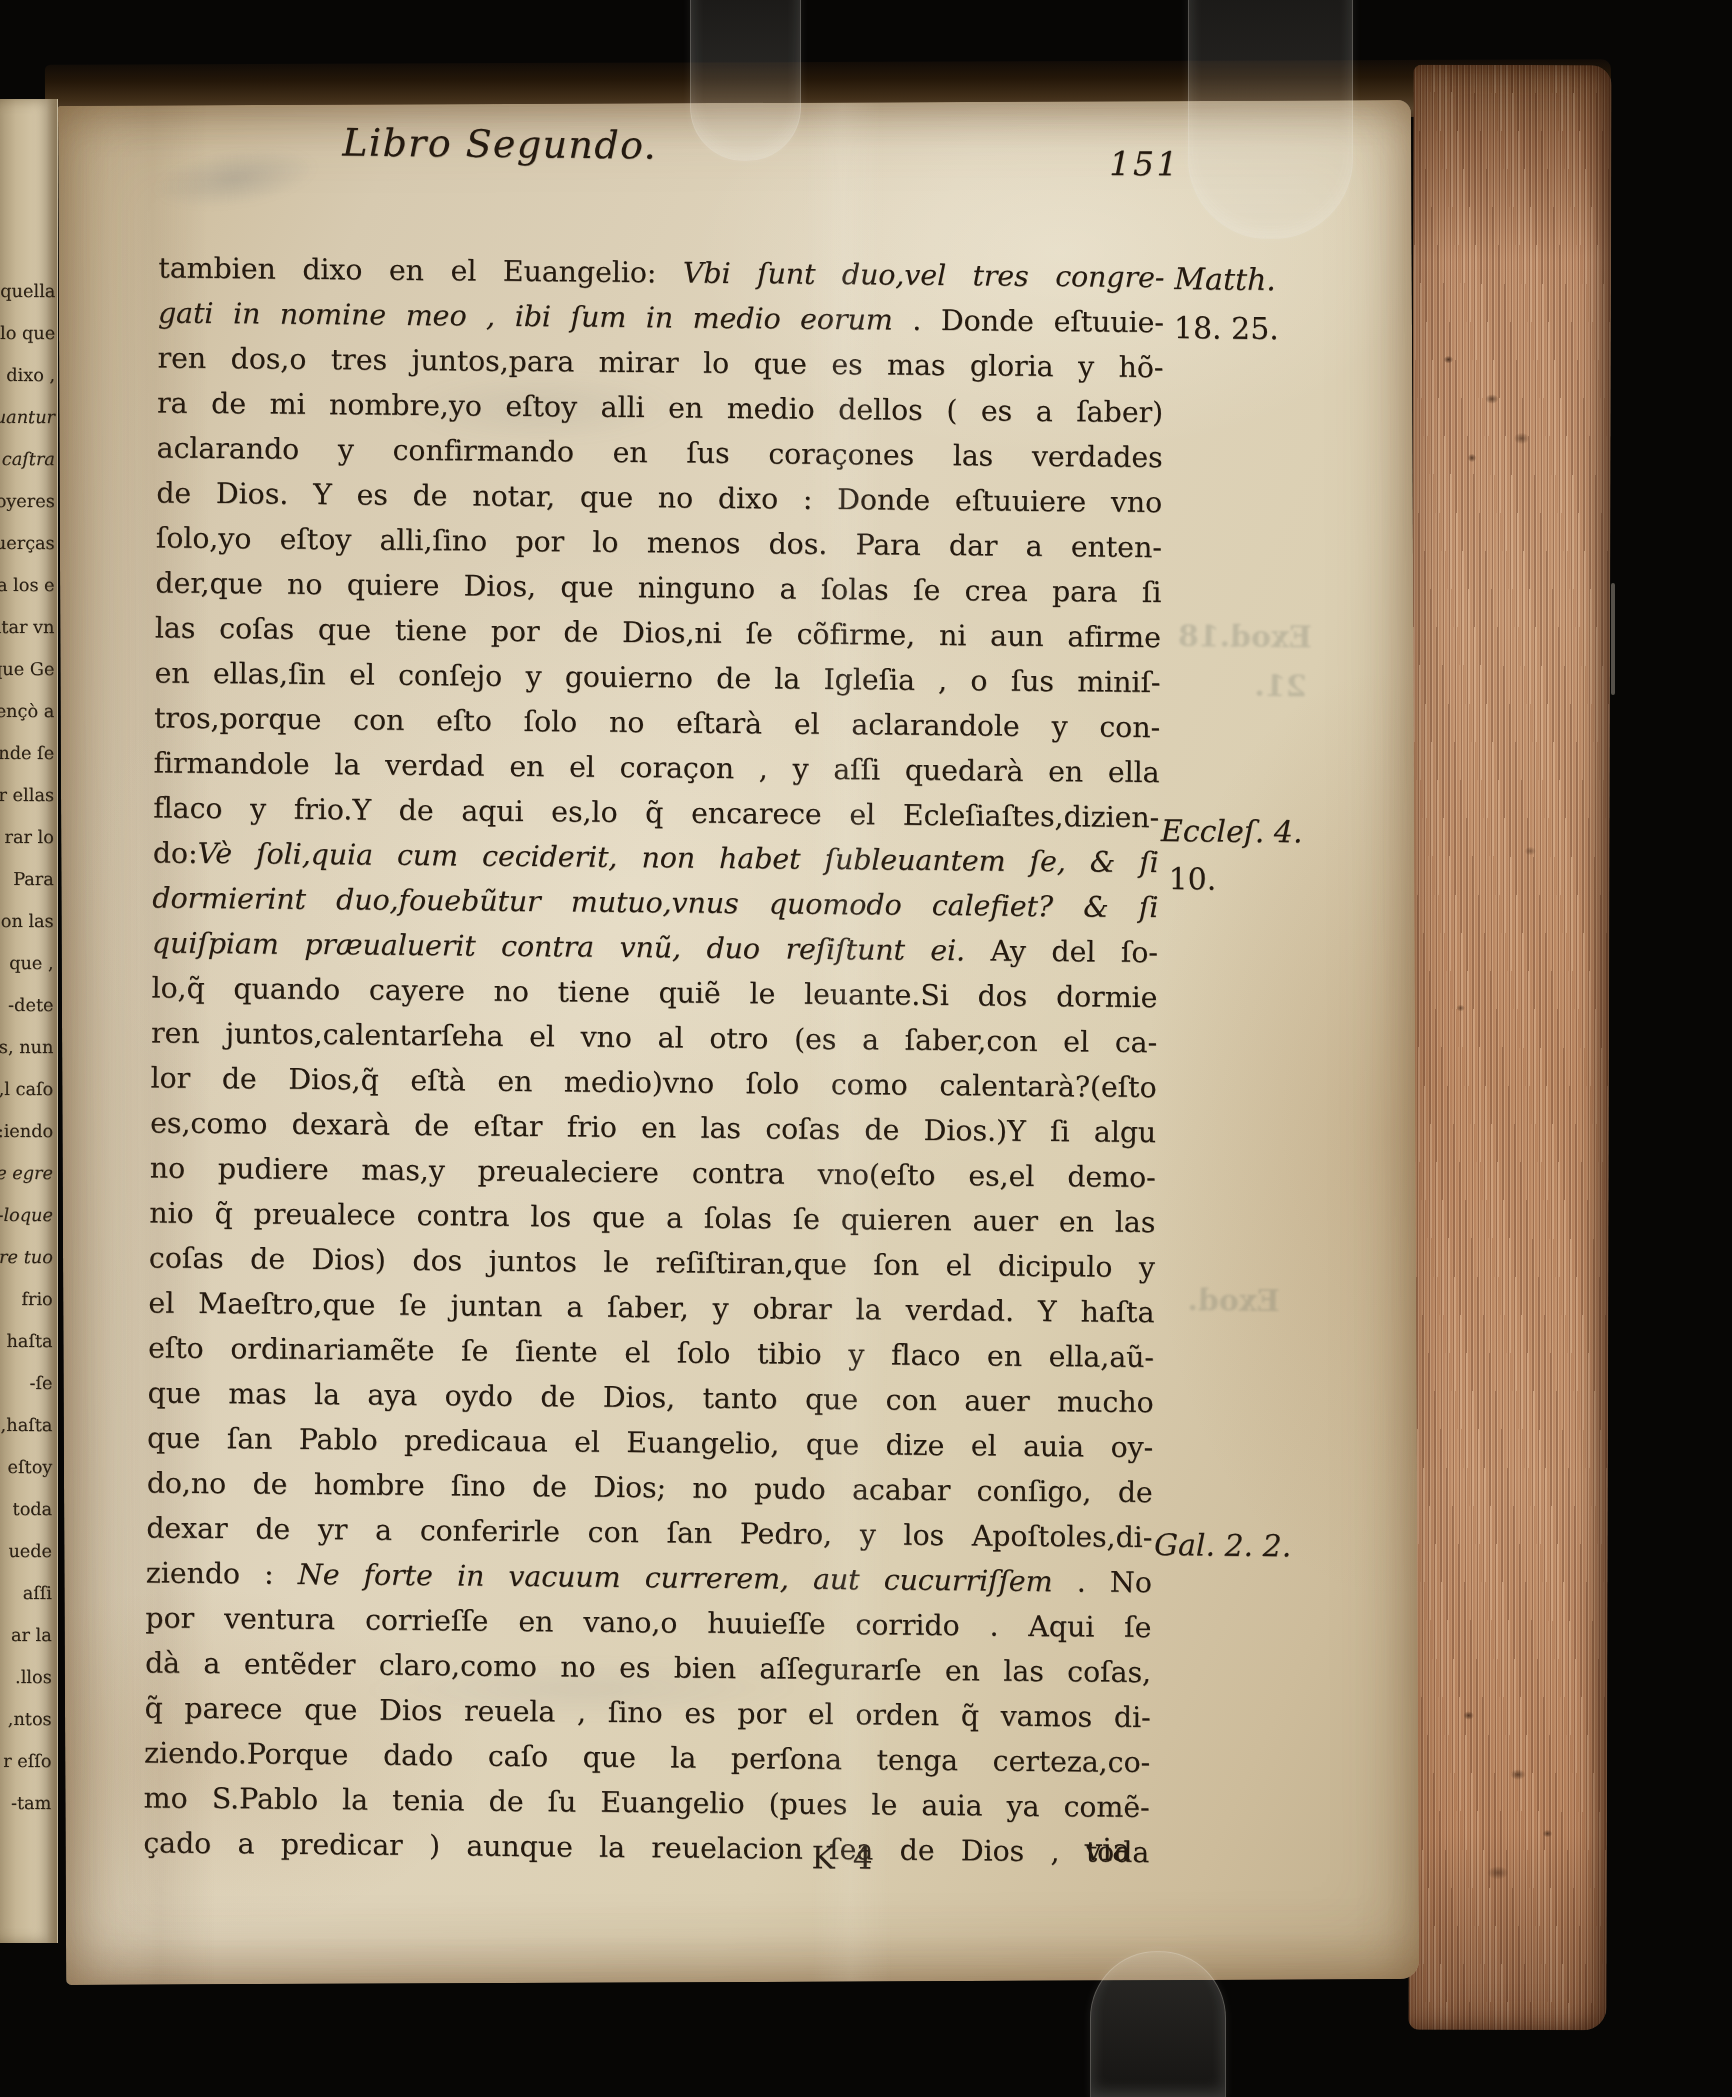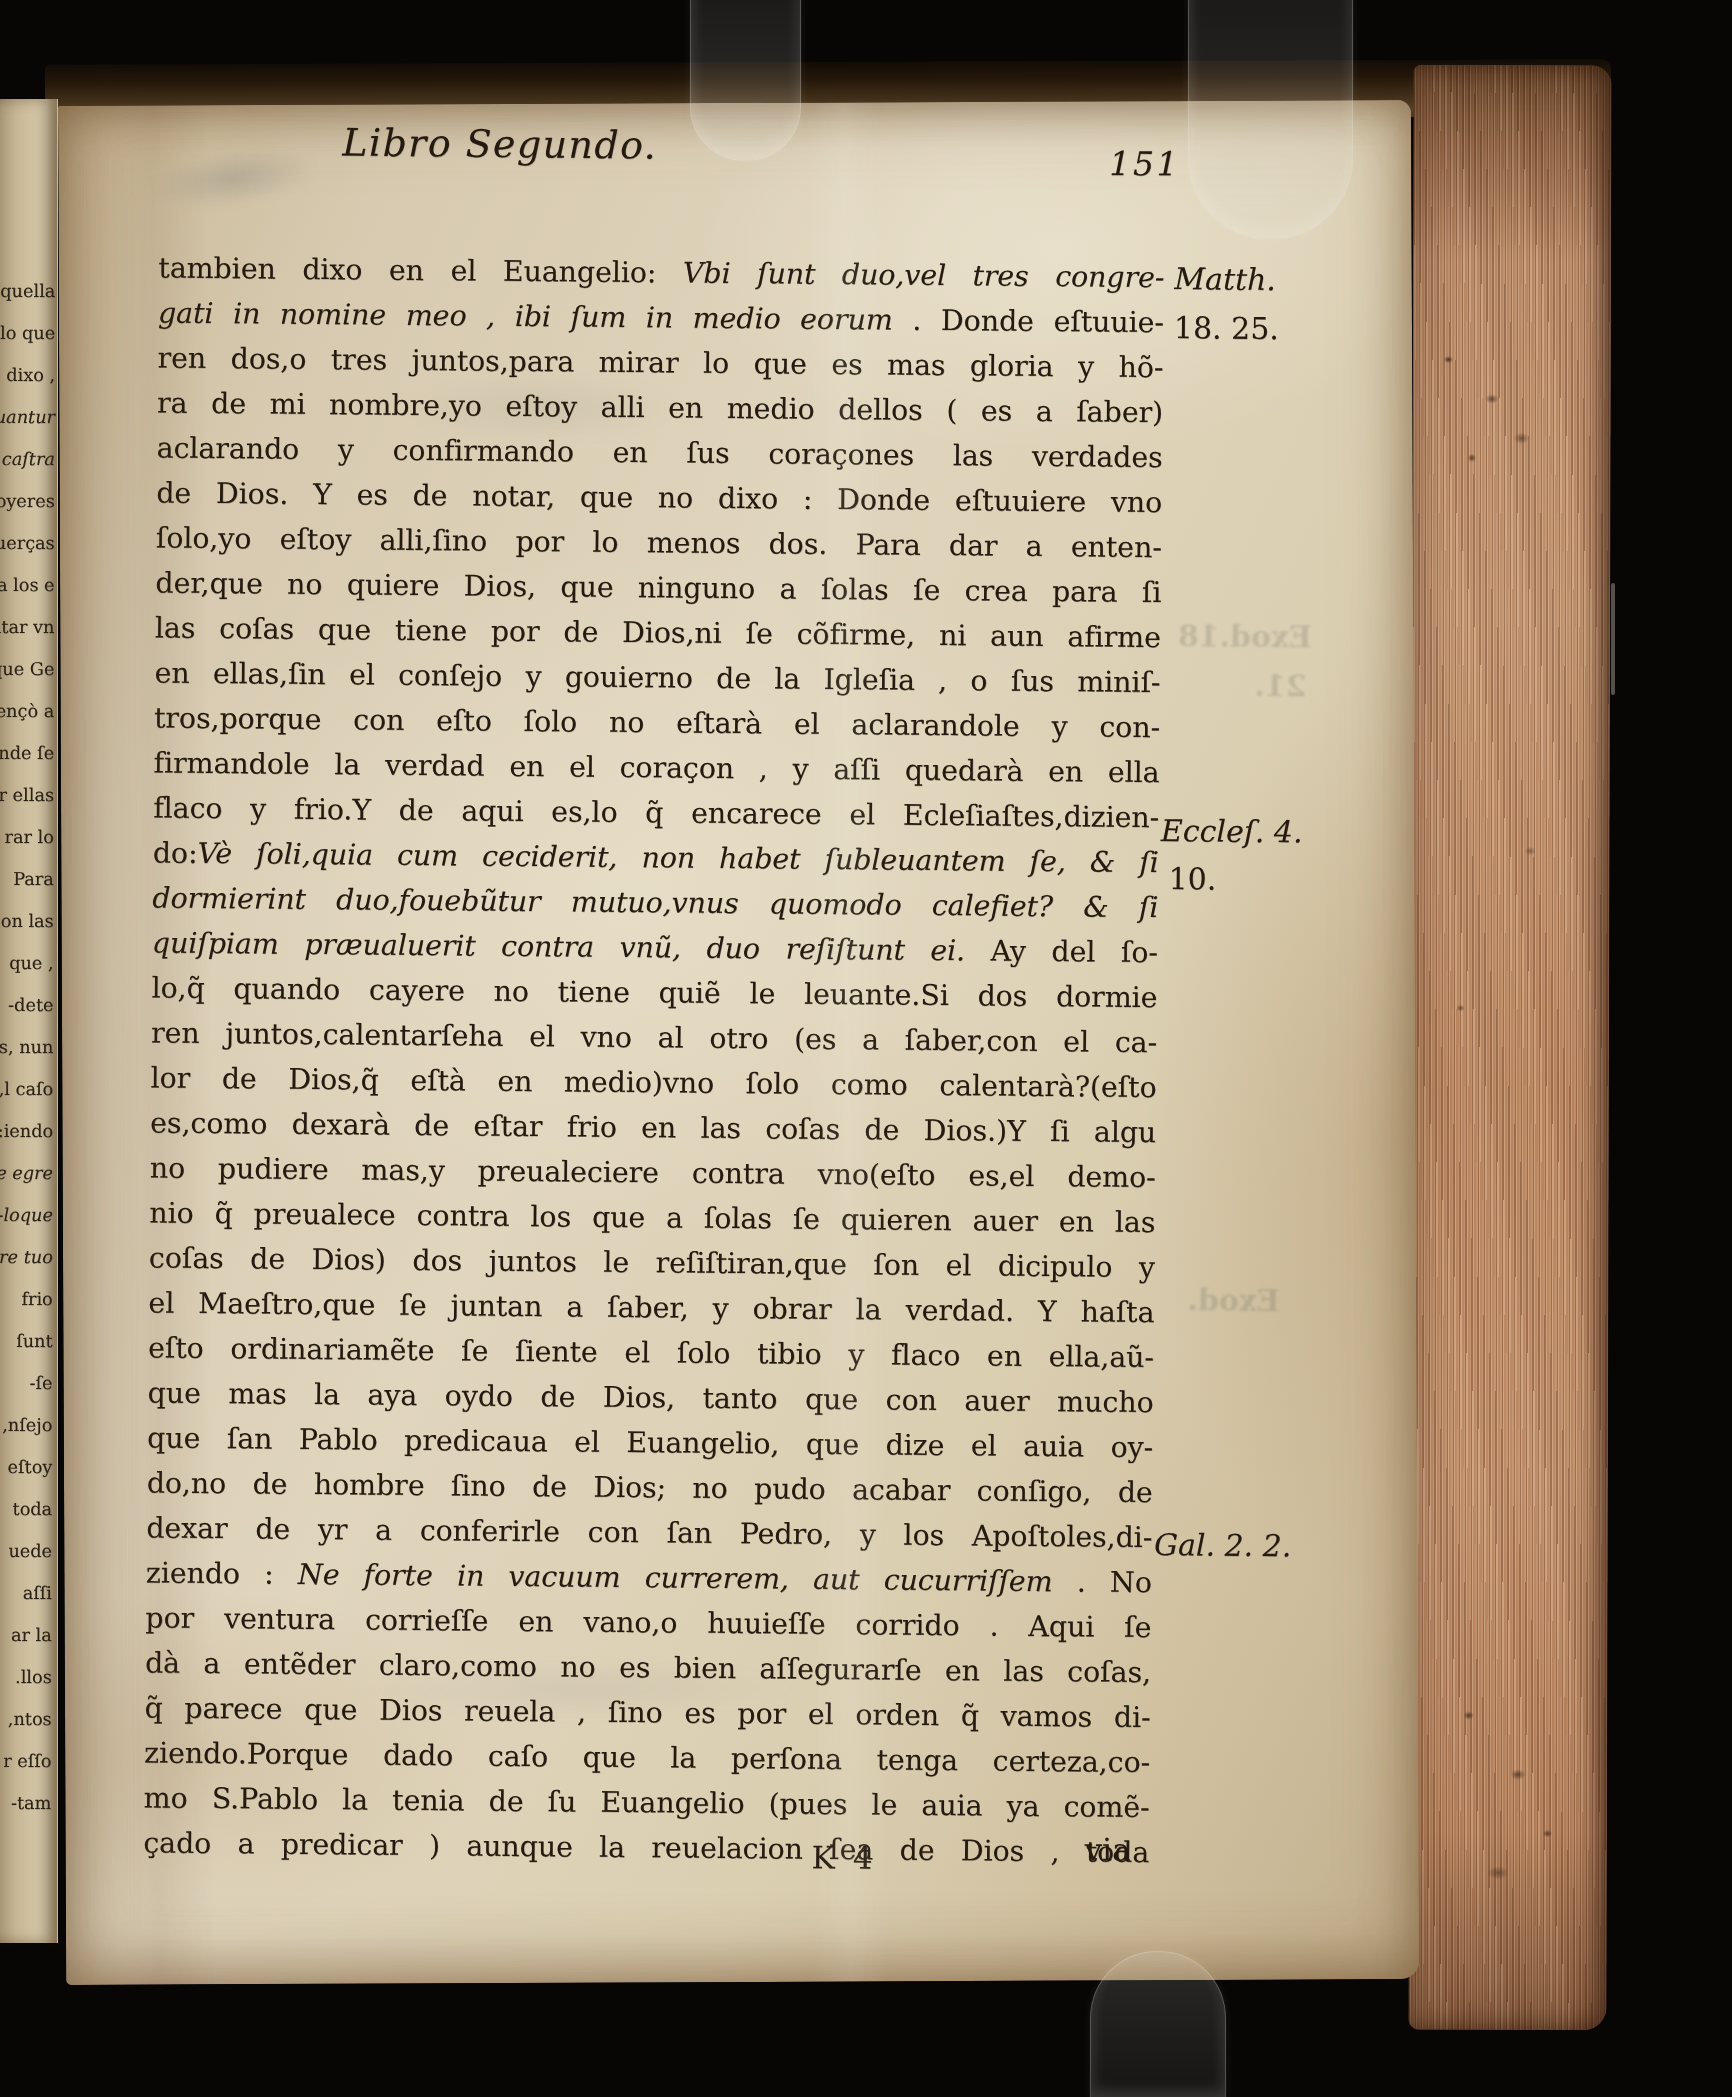--- a/index.html
+++ b/index.html
@@ -175,23 +175,23 @@
       <div class="frag">on las</div>
       <div class="frag">, que</div>
       <div class="frag">dete-</div>
       <div class="frag">s, nun-</div>
       <div class="frag">l caſo,</div>
       <div class="frag">iendo:</div>
       <div class="frag it">e egre-</div>
       <div class="frag it">loque-</div>
       <div class="frag it">re tuo,</div>
       <div class="frag">frio</div>
-      <div class="frag">ſunt</div>
+      <div class="frag">haſta</div>
       <div class="frag">ſe-</div>
-      <div class="frag">nſejo,</div>
+      <div class="frag">haſta,</div>
       <div class="frag">eſtoy</div>
       <div class="frag">toda</div>
       <div class="frag">uede</div>
       <div class="frag">aſſi</div>
       <div class="frag">ar la</div>
       <div class="frag">llos.</div>
       <div class="frag">ntos,</div>
       <div class="frag">r eſſo</div>
       <div class="frag">tam-</div>
     </div>

